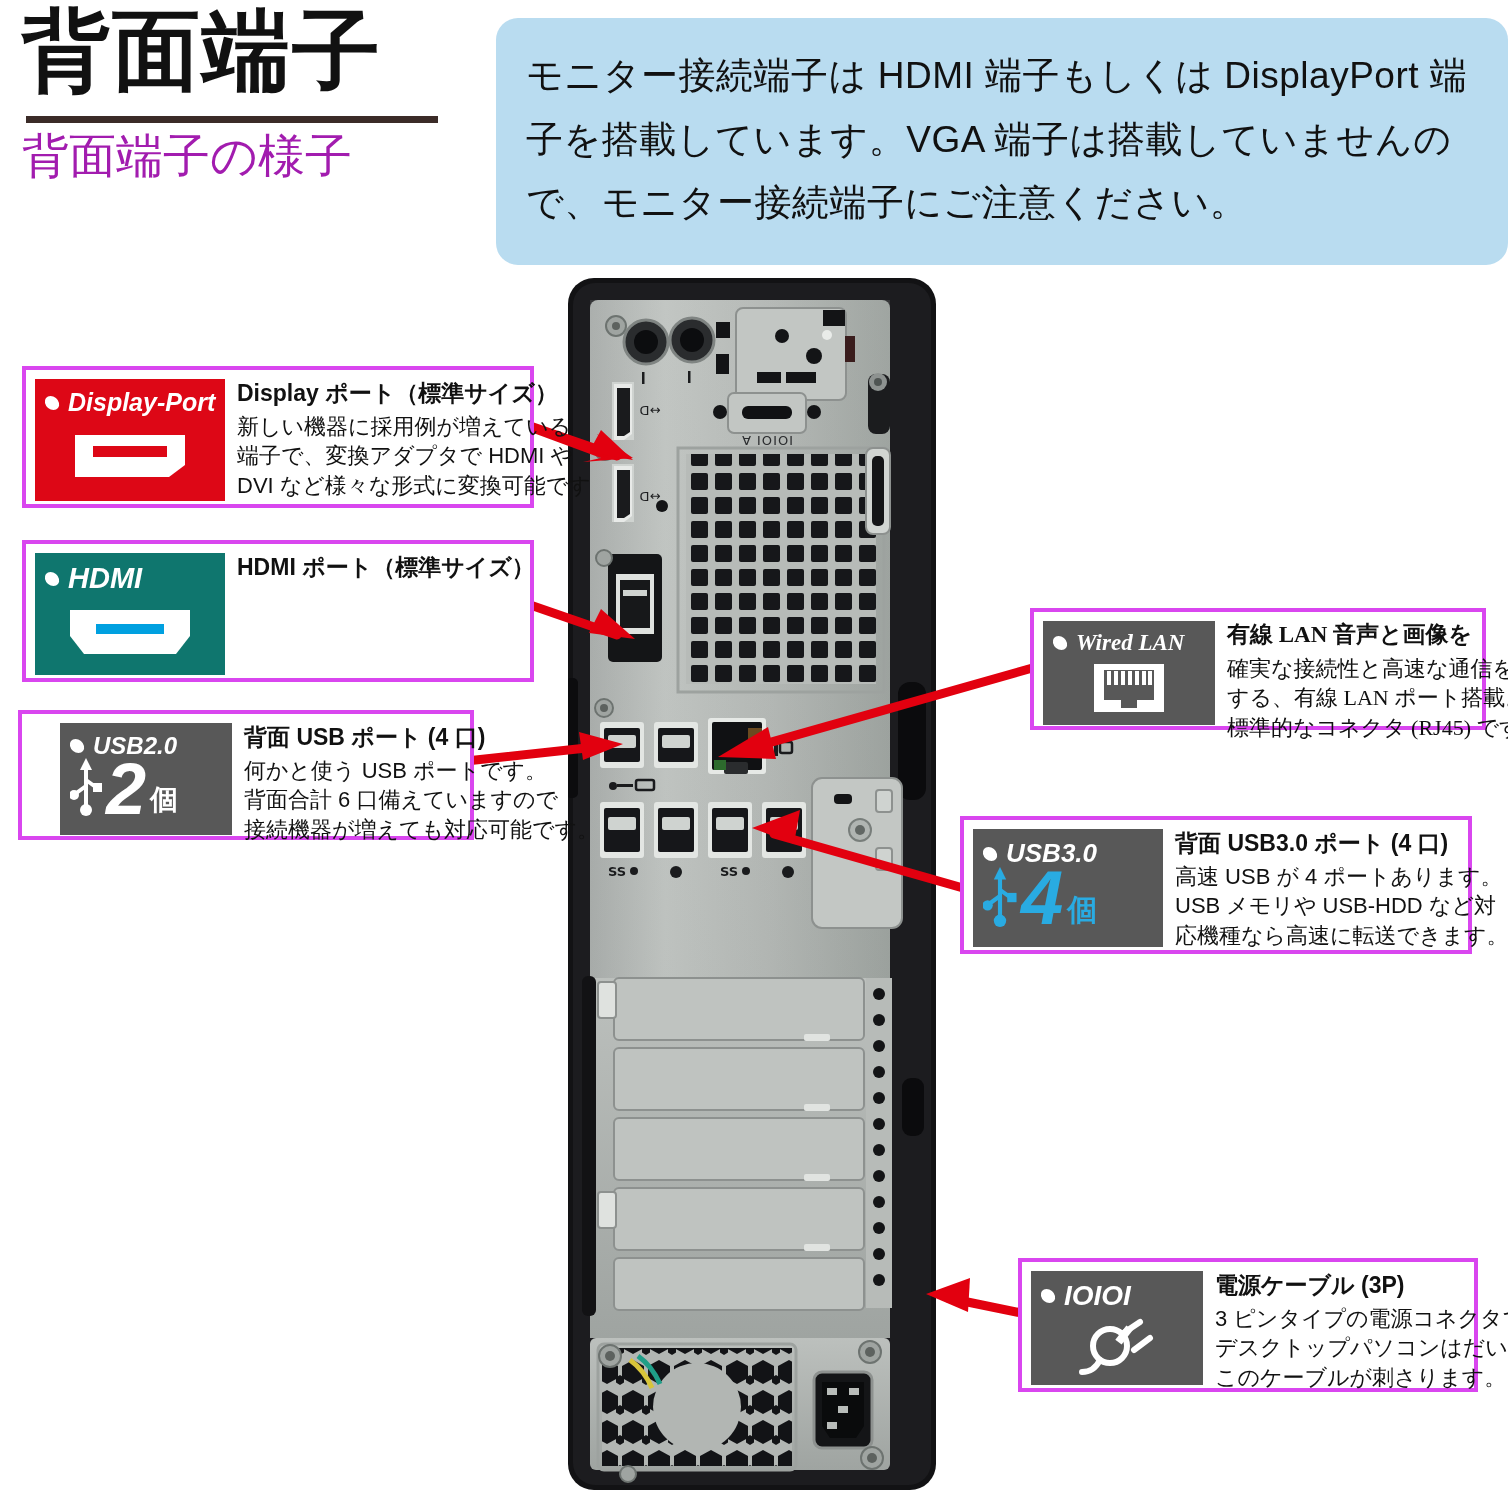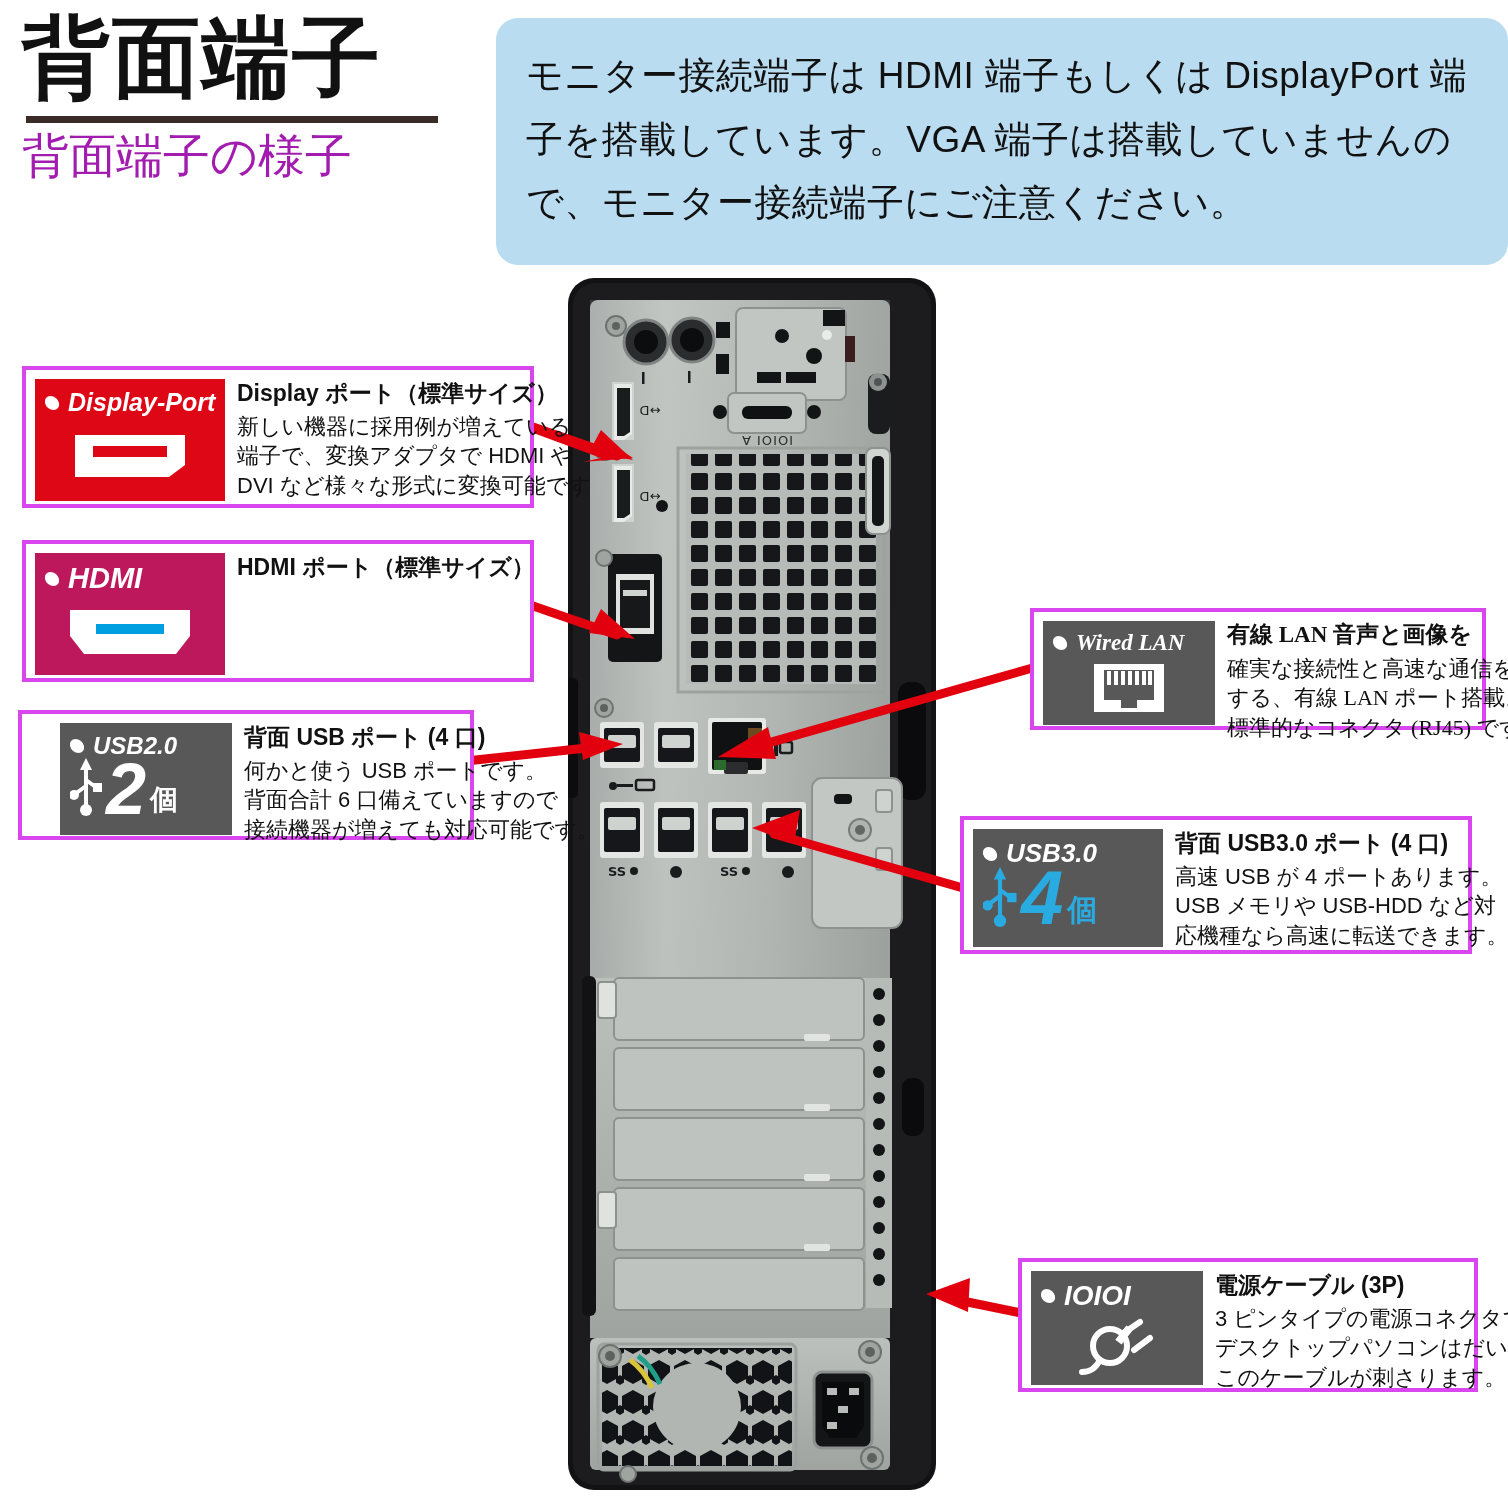--- a/index.html
+++ b/index.html
@@ -7,21 +7,21 @@
     width:1508px;height:1508px;position:relative;overflow:hidden;
     font-family:"Liberation Sans","DejaVu Sans",sans-serif;
     color:#111;
   }
   .abs{position:absolute;}
 
   
   #header-title-block{left:22px;top:14px;width:420px;}
   #page-title{
     font-size:88px;line-height:1.0;font-weight:700;letter-spacing:2px;
-    color:#111;white-space:nowrap;
+    color:#111;white-space:nowrap;font-family:Liberation Mono, monospace;
   }
   #title-rule{height:7px;background:#3b2b28;margin:14px 4px 6px 4px;}
   #page-subtitle{font-size:47px;line-height:1.15;font-weight:400;color:#a21caf;white-space:nowrap;}
 
   #notice-box{
     left:472px;top:18px;width:1012px;box-sizing:border-box;
     background:#b9dcf0;border-radius:22px;padding:26px 30px 30px 30px;margin-left:24px;
   }
   #notice-text{
     font-size:37px;line-height:1.72;color:#111;letter-spacing:.5px;
@@ -46,21 +46,21 @@
     transform:skewX(12deg);
   }
   .badge-art{flex:1 1 auto;display:flex;align-items:center;justify-content:center;}
   .c-body{flex:1 1 auto;min-width:0;}
   .c-head{font-weight:700;font-size:23px;line-height:1.25;color:#111;white-space:nowrap;}
   .c-desc{font-size:22px;line-height:1.35;color:#111;margin-top:4px;text-align:right;}
   .c-desc div{white-space:nowrap;}
 
   
   .bg-red{background:#dd0716;}
-  .bg-cyan{background:#be185d;}
+  .bg-cyan{background:#0f766e;}
   .bg-gray{background:#585858;}
 
   
   .count-row{display:flex;align-items:flex-end;gap:4px;margin-top:-4px;}
   .count-num{font-weight:700;font-style:italic;line-height:.85;}
   .count-unit{font-weight:700;line-height:1;padding-bottom:6px;}
   .usb-logo{flex:0 0 auto;}
 
   
   #callout-displayport{left:22px;top:366px;width:512px;height:142px;}

